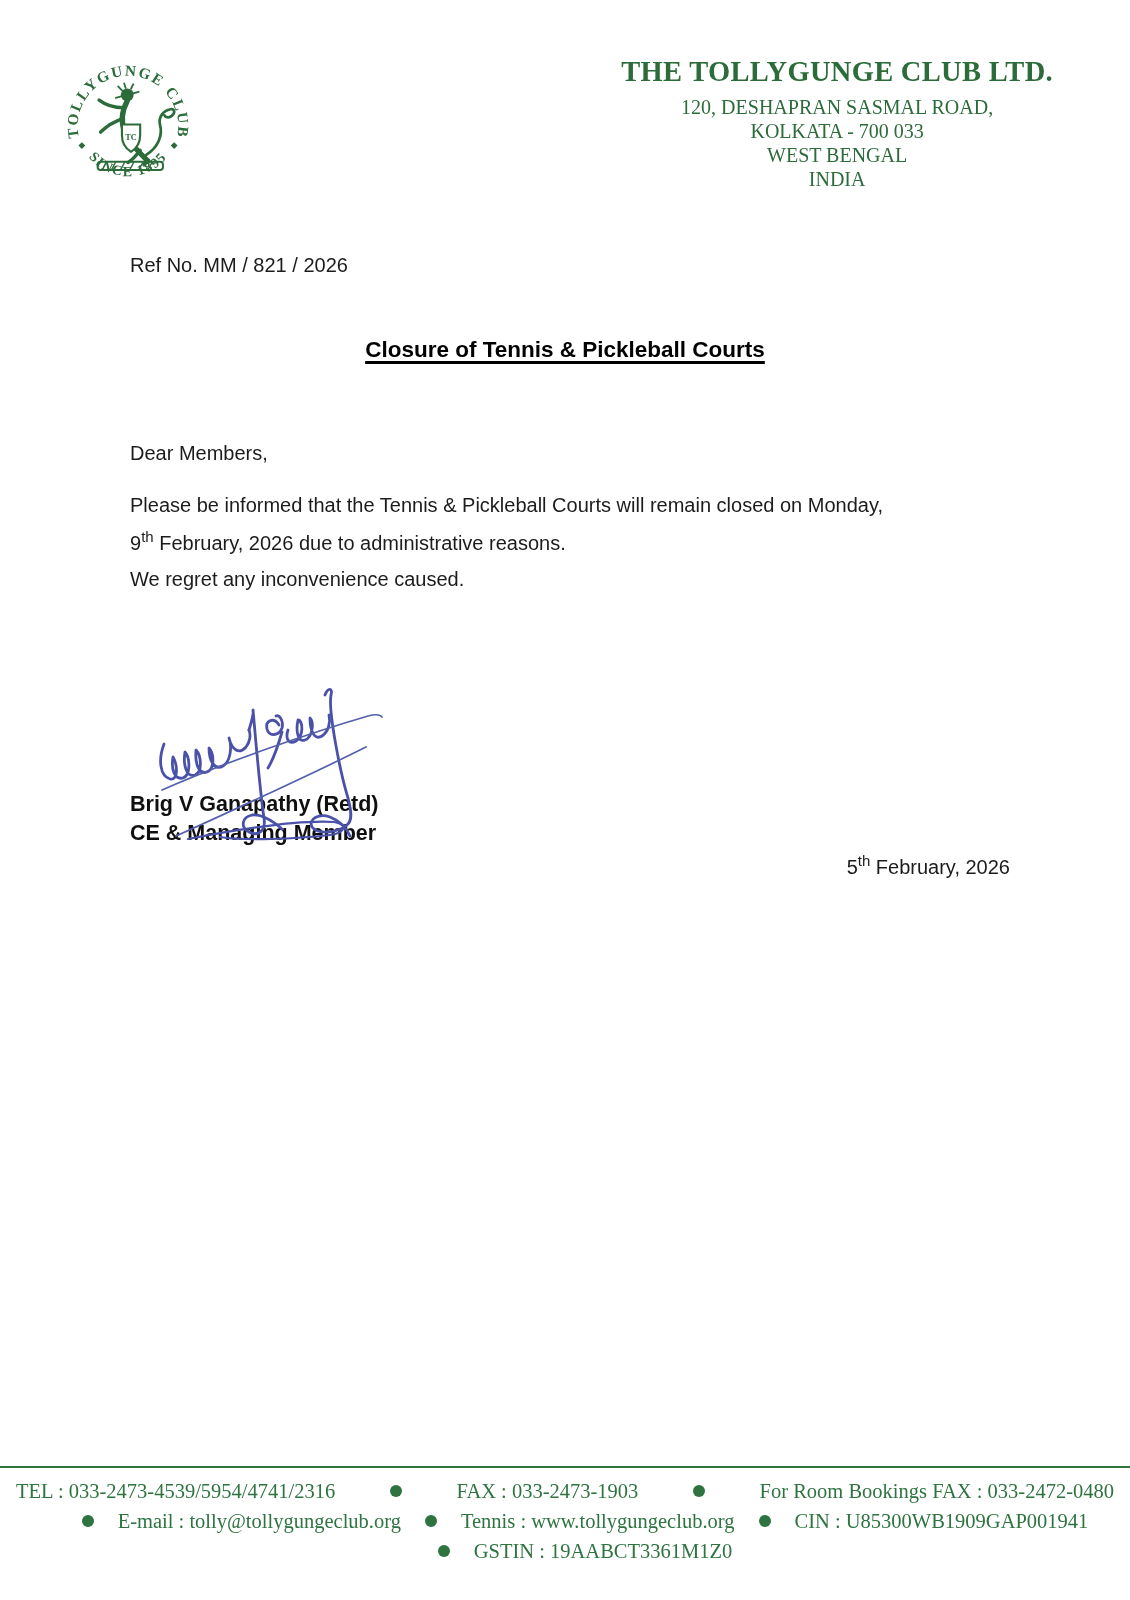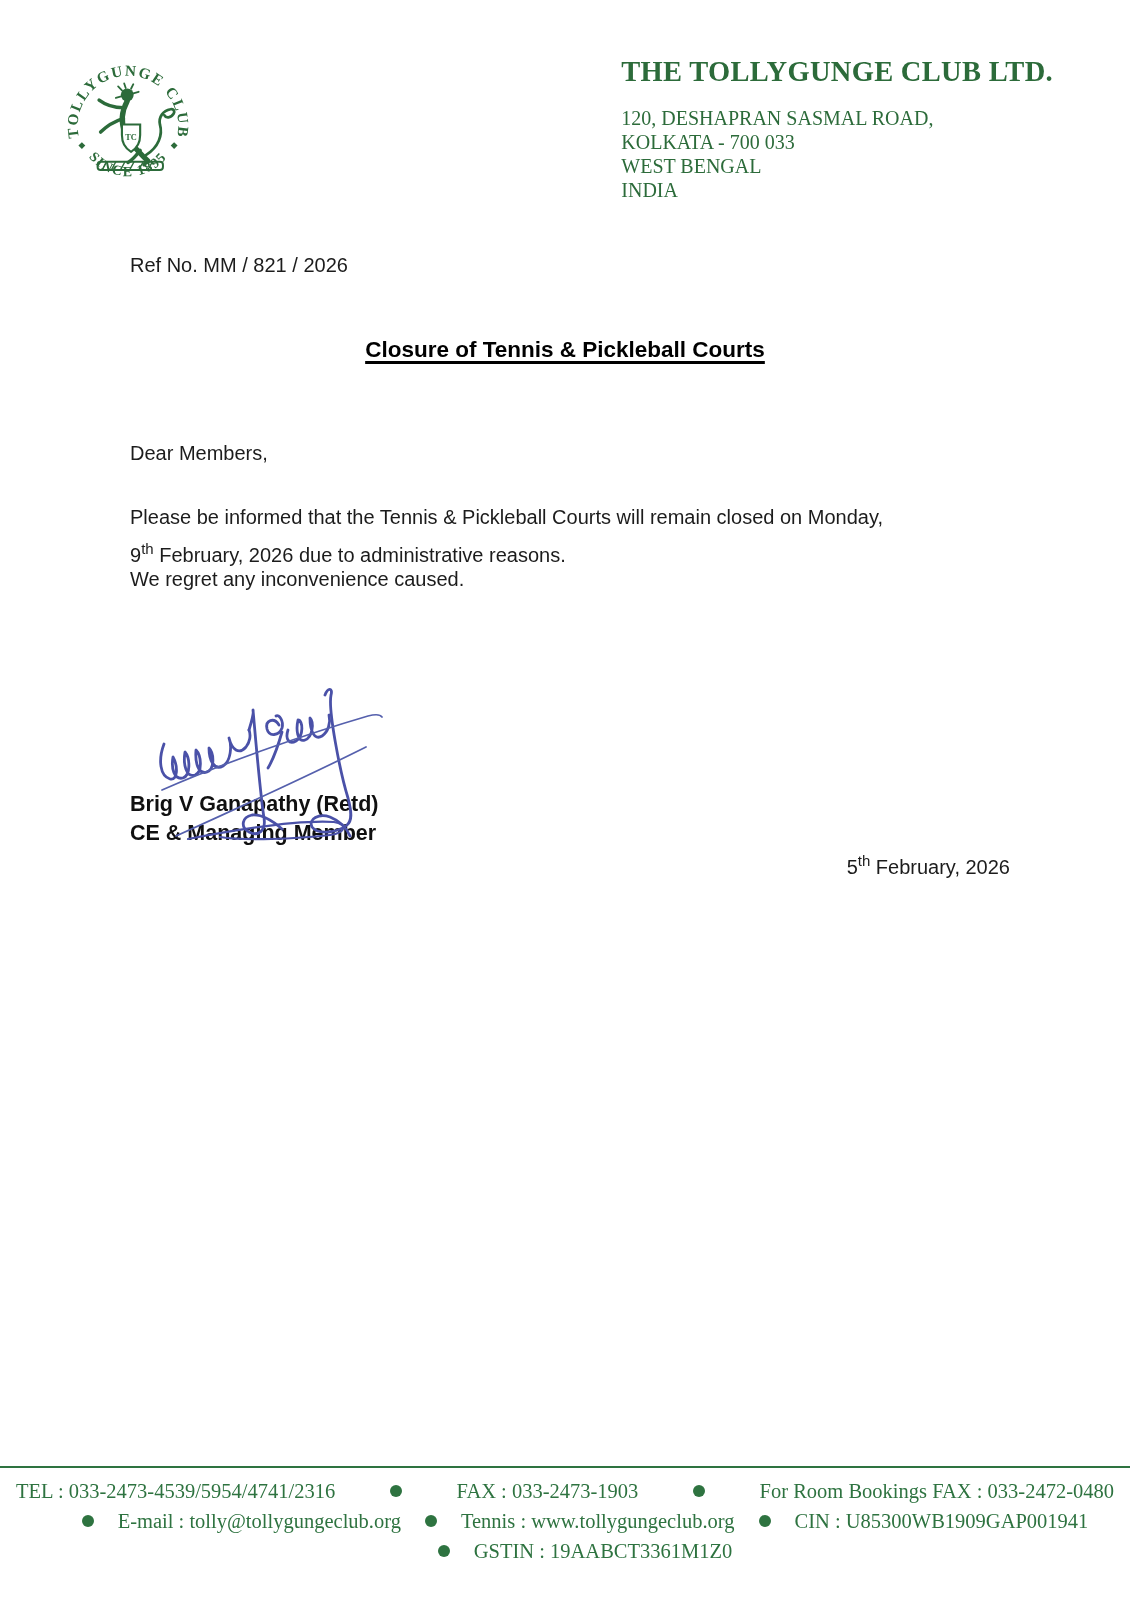--- a/index.html
+++ b/index.html
@@ -8,33 +8,33 @@
     font-family:"Liberation Sans", sans-serif; color:#1c1c1c; overflow:hidden;
   }
 
   
   .logo { position:absolute; left:52px; top:50px; width:152px; height:152px; }
   .arc-text { font-family:"Liberation Serif", serif; font-weight:700; fill:#2c6b3a; }
   .arc-top { font-size:20px; letter-spacing:2.4px; }
   .arc-bot { font-size:18.5px; letter-spacing:2px; }
   .crest-line { stroke:#2c6b3a; fill:none; stroke-linecap:round; stroke-linejoin:round; }
 
-  .lh-right { position:absolute; top:56px; right:77px; text-align:left; color:#2c6b3a; }
+  .lh-right { position:absolute; top:56px; right:77px; text-align:center; color:#2c6b3a; }
   .company  { font-family:"Liberation Serif", serif; font-weight:700; font-size:28.5px; letter-spacing:0.3px; }
-  .addr     { font-family:"Liberation Serif", serif; font-size:20px; line-height:24px; margin-top:18px; }
+  .addr     { font-family:"Liberation Serif", serif; font-size:20px; line-height:24px; margin-top:7px; }
 
   
   .ref        { position:absolute; left:130px; top:254px; font-size:20px; }
   .subject    { position:absolute; left:0; width:100%; top:337px; text-align:center; }
   .subject span {
     font-weight:700; font-size:22.5px; color:#000000;
     text-decoration:underline; text-decoration-thickness:2.5px; text-underline-offset:4px;
   }
   .salutation { position:absolute; left:130px; top:442px; font-size:20px; }
-  .para1      { position:absolute; left:130px; top:490px; font-size:20px; line-height:31px; white-space:nowrap;margin-top:12px; }
+  .para1      { position:absolute; left:130px; top:490px; font-size:20px; line-height:31px; white-space:nowrap; }
   .para2      { position:absolute; left:130px; top:568px; font-size:20px; }
   sup { font-size:15px; }
 
   .sig-svg    { position:absolute; left:128px; top:648px; width:360px; height:205px; z-index:3; pointer-events:none; }
   .sig-stroke { fill:none; stroke:#4a51a8; stroke-linecap:round; stroke-linejoin:round; }
   .sig-thin   { fill:none; stroke:#5560ad; stroke-linecap:round; }
 
   .signatory  { position:absolute; left:130px; top:790px; font-weight:700; font-size:21.5px; line-height:29px; color:#101010; z-index:1; }
   .date-line  { position:absolute; right:120px; top:852px; font-size:20px; }
 

